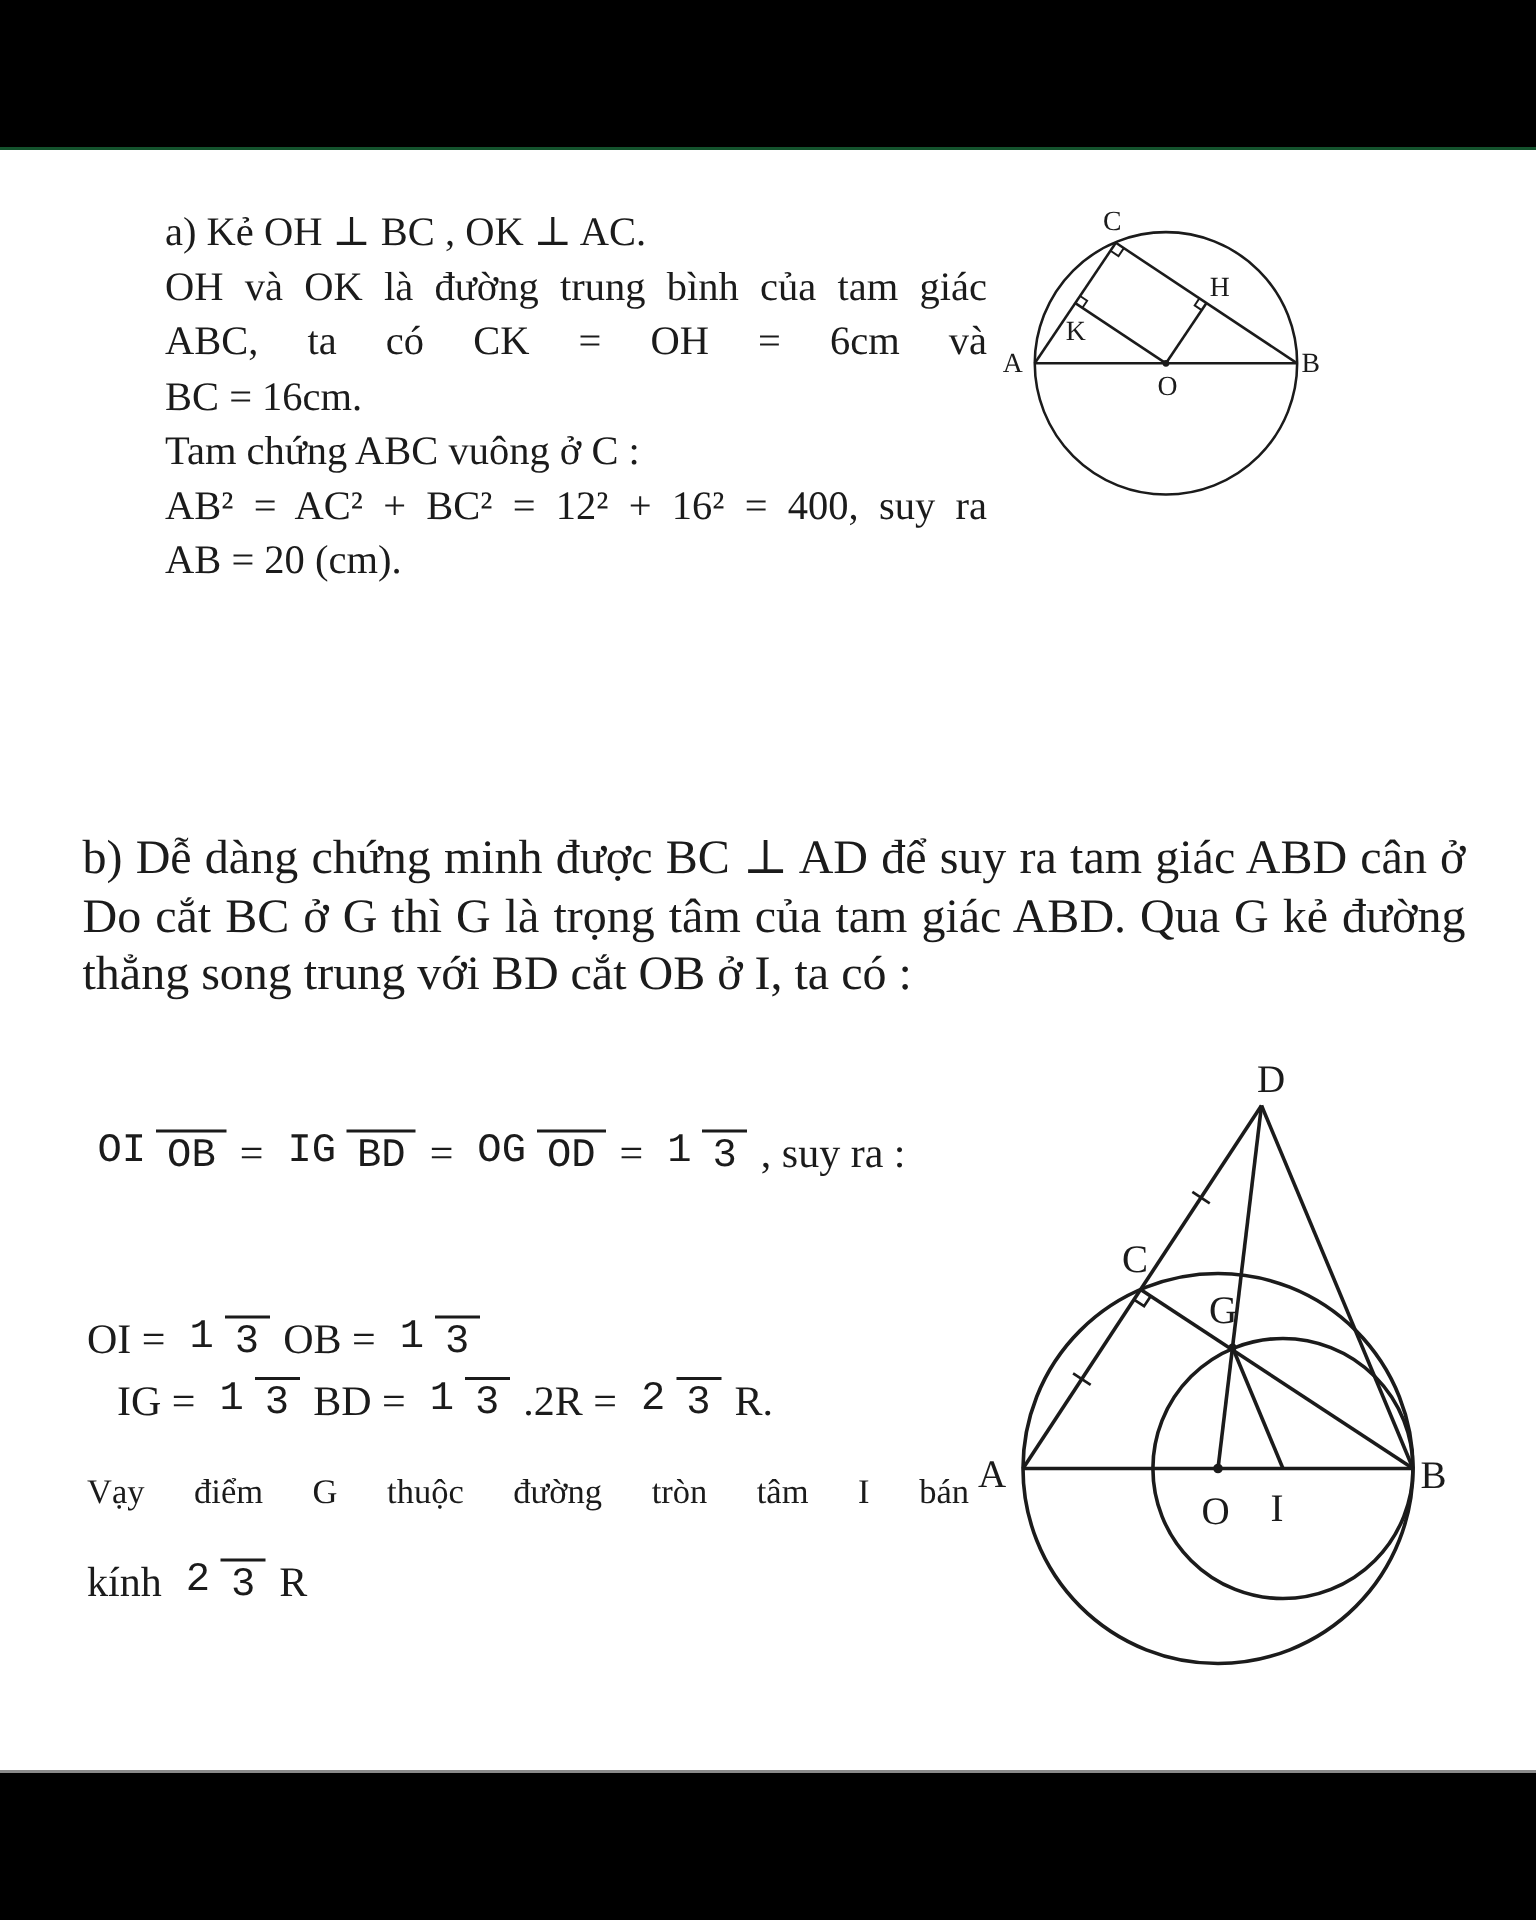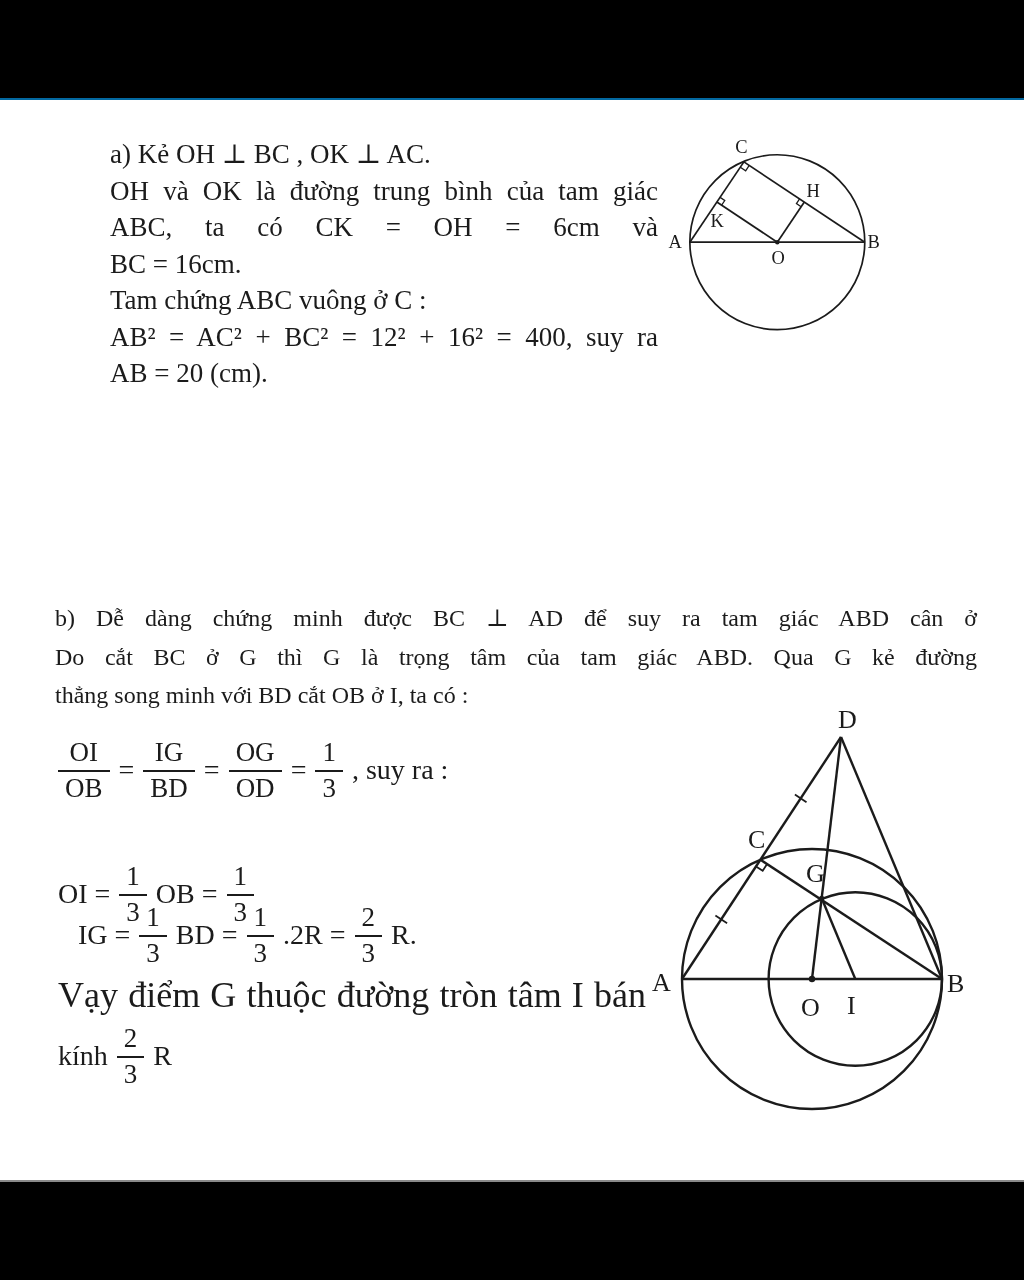--- a/index.html
+++ b/index.html
@@ -5,48 +5,48 @@
   html,body { margin:0; padding:0; }
   body {
     width:1024px; height:1280px; position:relative;
     background:#000; overflow:hidden;
     font-family:"Liberation Serif","DejaVu Serif",serif;
     color:#1b1b1b;
   }
   .paper {
     position:absolute; left:0; top:98px; width:1024px; height:1084px;
     background:#ffffff;
-    border-top:2px solid #0369a1; border-bottom:2px solid #8a8a8a;
+    border-top:2px solid #14532d; border-bottom:2px solid #8a8a8a;
     box-sizing:border-box;
   }
   .letterbox { position:absolute; left:0; width:1024px; background:#000; }
   .lb-top { top:0; height:98px; }
   .lb-bottom { top:1182px; height:98px; }
 
   .sec-a { position:absolute; left:110px; top:36px; width:548px; font-size:27px; }
   .sec-a .line { height:36.5px; line-height:36.5px; }
-  .sec-b { position:absolute; left:55px; top:499px; width:922px; font-size:24px; }
+  .sec-b { position:absolute; left:55px; top:452px; width:922px; font-size:32px; }
   .sec-b .line { height:38.5px; line-height:38.5px; }
   .just { text-align:justify; text-align-last:justify; }
 
   .formula {
     position:absolute; left:58px; display:flex; align-items:center;
     gap:9px; font-size:28px; height:84px; white-space:nowrap;
   }
   .f1 { top:628px; }
   .f2 { top:752px; }
   .f3 { top:793px;margin-left:20px; }
   .concl1 {
     position:absolute; left:58px; top:876px; width:588px;
-    font-size:36px; height:38px; line-height:38px;
+    font-size:23px; height:38px; line-height:38px;
   }
   .f4 { top:914px; }
 
-  .frac { display:inline-flex; flex-direction:column; text-align:center;
-          font-size:27px; line-height:1.12; }
+  .frac { display:inline-flex; flex-direction:row; text-align:center;
+          font-size:27px; line-height:1.12;font-family:Liberation Mono, monospace; }
   .frac .num { display:block; padding:0 7px 2px; }
   .frac .den { display:block; border-top:2.2px solid #1b1b1b; padding:1px 7px 0; }
 
   .diagram { position:absolute; }
   .d1 { left:655px; top:32px; }
   .d2 { left:640px; top:602px; }
   svg line, svg circle.outline, svg path { stroke:#1b1b1b; fill:none; }
   svg .stroke-main { stroke-width:2.4; }
   svg .stroke-mark { stroke-width:1.8; }
   svg .dot { fill:#1b1b1b; stroke:none; }
@@ -86,21 +86,21 @@
     <text x="954" y="293">B</text>
     <text x="768" y="160">C</text>
     <text x="819" y="315">O</text>
     <text x="733" y="263">K</text>
     <text x="868" y="222">H</text>
   </svg>
 
   <div class="sec-b">
     <div class="line just">b) Dễ dàng chứng minh được BC ⊥ AD để suy ra tam giác ABD cân ở</div>
     <div class="line just">Do cắt BC ở G thì G là trọng tâm của tam giác ABD. Qua G kẻ đường</div>
-    <div class="line">thẳng song minh với BD cắt OB ở I, ta có :</div>
+    <div class="line">thẳng song trung với BD cắt OB ở I, ta có :</div>
   </div>
 
   <div class="formula f1">
     <span class="frac">
       <span class="num">OI</span>
       <span class="den">OB</span>
     </span>
     <span>=</span>
     <span class="frac">
       <span class="num">IG</span>

